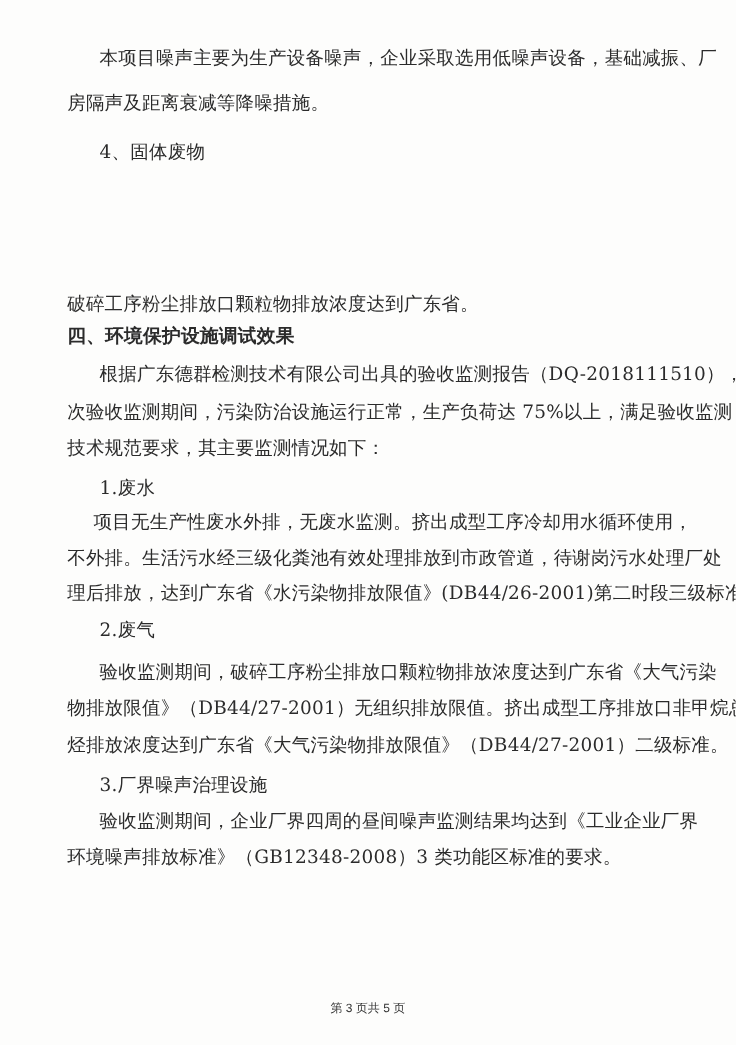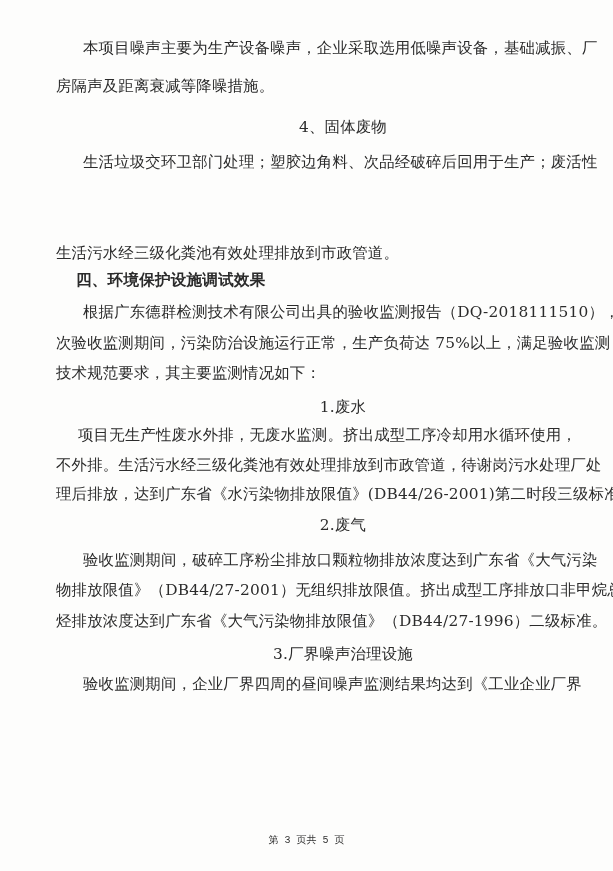--- a/index.html
+++ b/index.html
@@ -10,61 +10,61 @@
       font-family: "DejaVu Serif", "Liberation Serif", serif;
       color: #2b2b2b;
     }
     .page { position: absolute; left: 0; top: 0; width: 613px; height: 871px; border-radius: 24px; }
     .line {
       position: absolute; left: 56px; width: 520px;
       font-size: 15.4px; line-height: 20px; white-space: nowrap;
       letter-spacing: 0.2px;
     }
     .indent { left: 83px; }
-    .sub { left: 83px; text-align: center; }
+    .sub { left: 83px; }
     .sub2 { left: 78px; font-family: Liberation Mono, monospace; }
-    .heading { font-family: "DejaVu Sans", "Liberation Sans", sans-serif; font-weight: bold; font-size: 15.6px; margin-left: 20px; }
+    .heading { font-family: "DejaVu Sans", "Liberation Sans", sans-serif; font-weight: bold; font-size: 15.6px; }
     .footer {
       position: absolute; left: 0; width: 613px; top: 833px;
       text-align: center; font-size: 10px;
-      font-family: Liberation Mono, monospace;
+      font-family: Liberation Sans, sans-serif;
       color: #333;
     }
   </style>
 </head>
 <body>
 
 <div class="page">
 
   <div class="line indent" style="top:38px">本项目噪声主要为生产设备噪声，企业采取选用低噪声设备，基础减振、厂</div>
   <div class="line" style="top:76px">房隔声及距离衰减等降噪措施。</div>
 
   <div class="line sub" style="top:117px">4、固体废物</div>
 
-  <div class="line indent" style="top:152px">生活垃圾交环卫部门处理；塑胶边角料、次品经破碎后回用于生产；废活性</div>
 
-  <div class="line" style="top:243px">生活污水经三级化粪池有效处理排放到市政管道。</div>
+  <div class="line" style="top:243px">破碎工序粉尘排放口颗粒物排放浓度达到广东省。</div>
 
   <div class="line heading" style="top:270px">四、环境保护设施调试效果</div>
 
   <div class="line indent" style="top:302px">根据广东德群检测技术有限公司出具的验收监测报告（DQ-2018111510），本</div>
   <div class="line" style="top:333px">次验收监测期间，污染防治设施运行正常，生产负荷达 75%以上，满足验收监测</div>
   <div class="line" style="top:363px">技术规范要求，其主要监测情况如下：</div>
 
   <div class="line sub" style="top:397px">1.废水</div>
 
   <div class="line sub2" style="top:426px">项目无生产性废水外排，无废水监测。挤出成型工序冷却用水循环使用，</div>
   <div class="line" style="top:455px">不外排。生活污水经三级化粪池有效处理排放到市政管道，待谢岗污水处理厂处</div>
   <div class="line" style="top:484px">理后排放，达到广东省《水污染物排放限值》(DB44/26-2001)第二时段三级标准。</div>
 
   <div class="line sub" style="top:515px">2.废气</div>
 
   <div class="line indent" style="top:550px">验收监测期间，破碎工序粉尘排放口颗粒物排放浓度达到广东省《大气污染</div>
   <div class="line" style="top:580px">物排放限值》（DB44/27-2001）无组织排放限值。挤出成型工序排放口非甲烷总</div>
-  <div class="line" style="top:611px">烃排放浓度达到广东省《大气污染物排放限值》（DB44/27-1996）二级标准。</div>
+  <div class="line" style="top:611px">烃排放浓度达到广东省《大气污染物排放限值》（DB44/27-2001）二级标准。</div>
 
   <div class="line sub" style="top:644px">3.厂界噪声治理设施</div>
 
   <div class="line indent" style="top:674px">验收监测期间，企业厂界四周的昼间噪声监测结果均达到《工业企业厂界</div>
+  <div class="line" style="top:704px">环境噪声排放标准》（GB12348-2008）3 类功能区标准的要求。</div>
 
 
   <div class="footer">第 3 页共 5 页</div>
 </div>
 
 </body></html>

